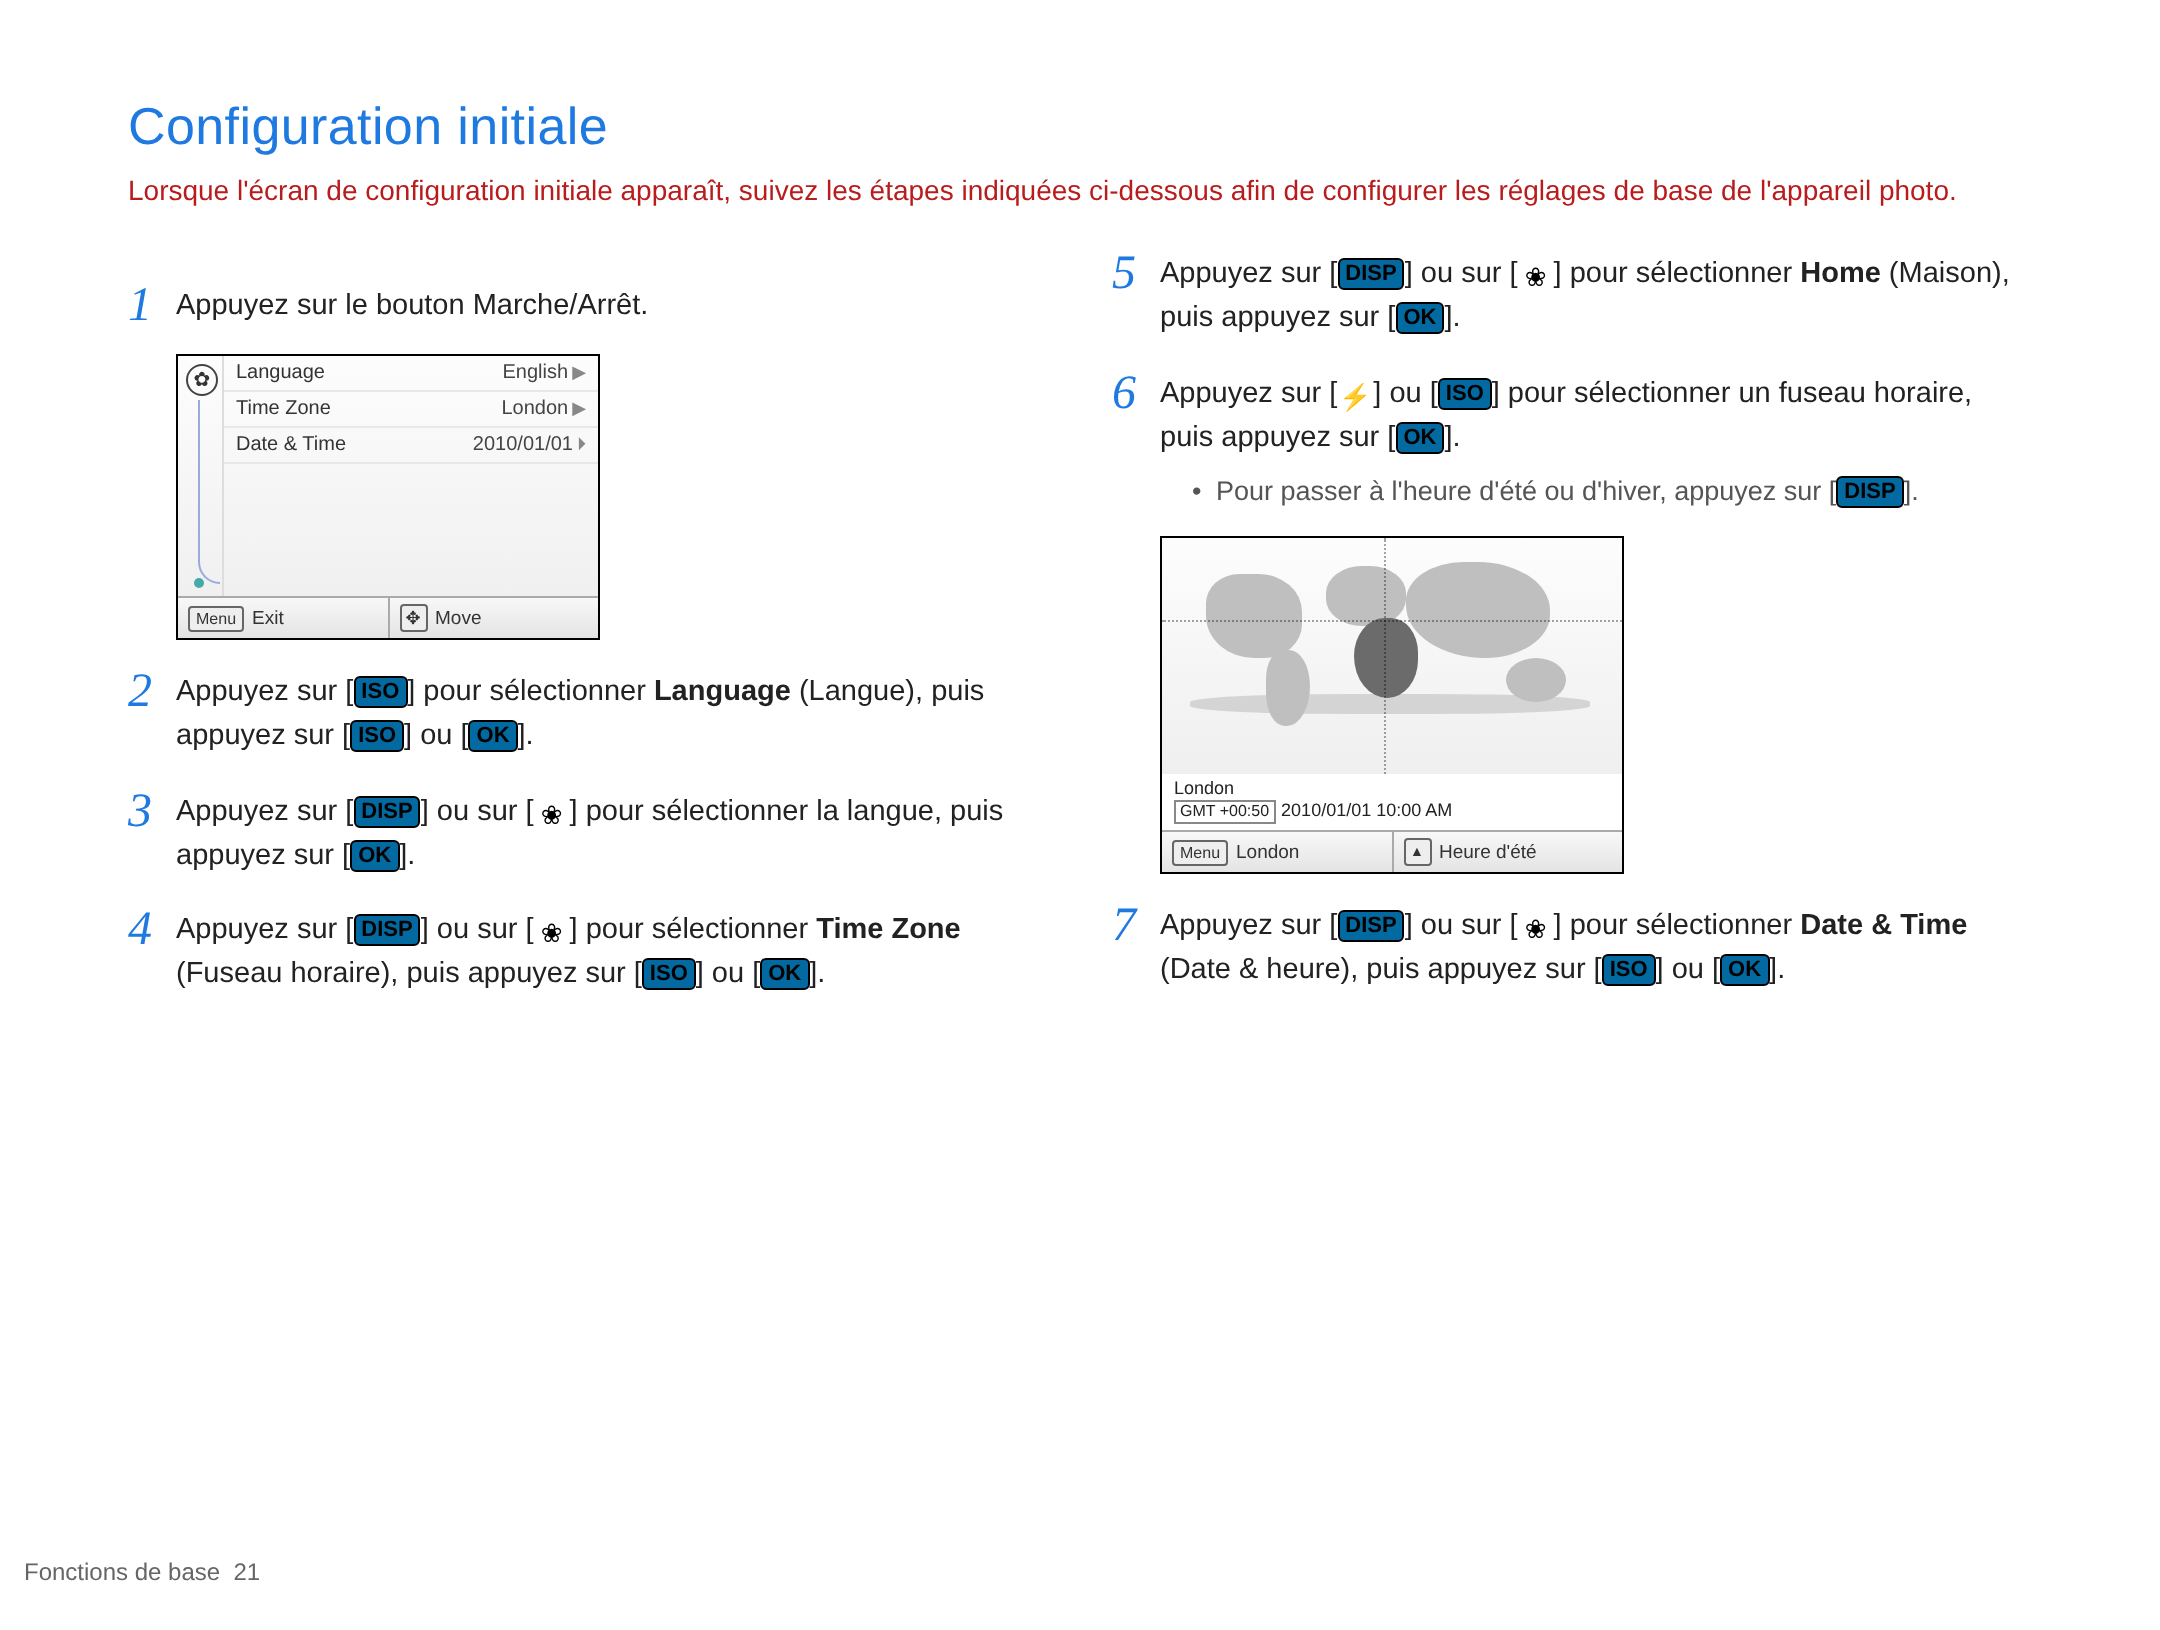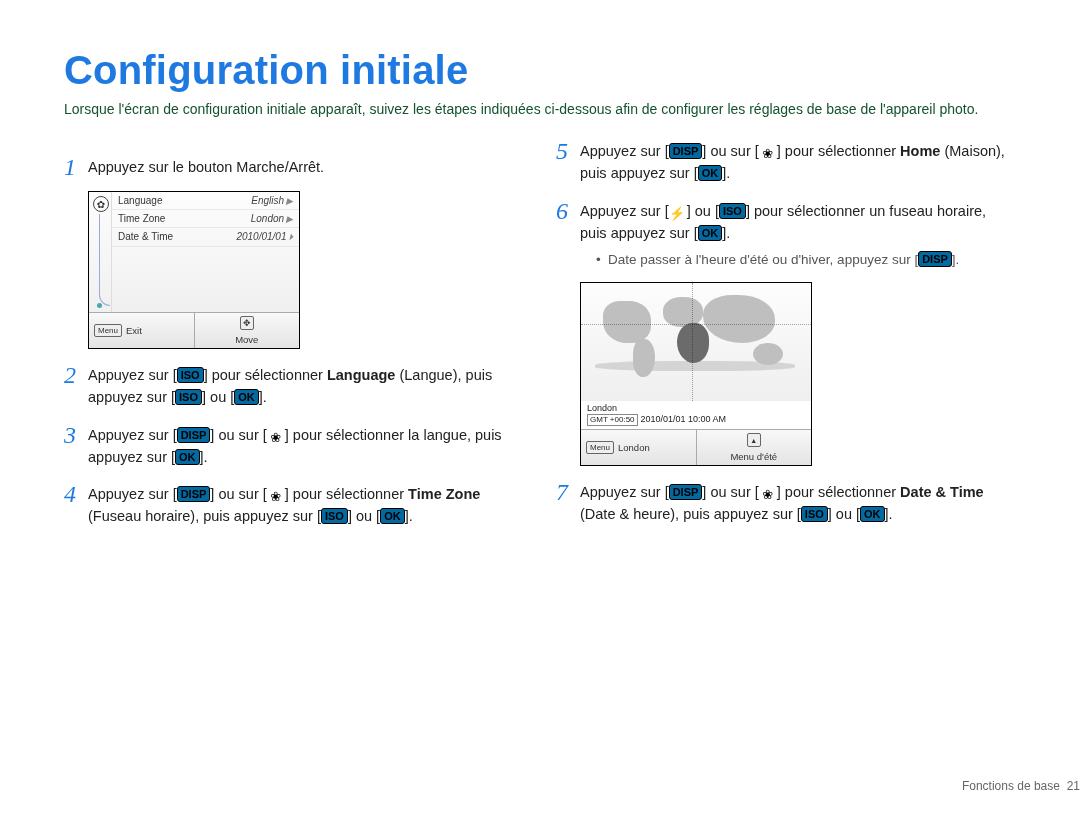--- a/index.html
+++ b/index.html
@@ -8,28 +8,28 @@
     font-family: Arial, Helvetica, sans-serif;
     color: #333;
     width: 1080px;
     height: 815px;
     box-sizing: border-box;
     padding: 48px 64px 30px 64px;
     position: relative;
   }
   h1.title {
     color: #1e7ae0;
-    font-weight: 700;
-    font-size: 40px;
+    font-weight: 400;
+    font-size: 26px;
     margin: 0 0 6px 0;
     letter-spacing: 0.2px;
   }
   p.intro {
     font-size: 14px;
-    color: #14532d;
+    color: #b91c1c;
     margin: 0 0 22px 0;
     line-height: 1.45;
   }
   .columns {
     display: flex;
     gap: 32px;
   }
   .col { flex: 1 1 0; }
   .step {
     display: flex;
@@ -132,31 +132,31 @@
     position:absolute; left:-3px; bottom:-3px;
     width:5px; height:5px; background:#4aa; border-radius:50%;
   }
   .screen1 .list { flex: 1; }
   .screen1 .row {
     display: flex; justify-content: space-between;
     padding: 3px 6px;
     border-bottom: 1px solid #e8e8e8;
     color: #333;
   }
-  .screen1 .row .val { color: #444; font-style: italic; }
+  .screen1 .row .val { color: #444; }
   .chev { color:#888; margin-left:2px; font-size:9px; }
   .screen1 .footer, .screen2 .footer {
     display:flex; border-top:1px solid #aaa;
     background: linear-gradient(#f8f8f8,#e4e4e4);
   }
   .fcell {
     flex:1; display:flex; align-items:center; gap:4px;
     padding: 3px 5px; font-size:9.5px; color:#333;
   }
-  .fcell + .fcell { border-left:1px solid #aaa;flex-direction:column; }
+  .fcell + .fcell { border-left:1px solid #aaa; }
   .flabel {
     display:inline-block; border:1px solid #666; background:#eee;
     border-radius:2px; padding:1px 3px; font-size:8px;
   }
   .fsym {
     display:inline-block; width:12px; height:12px; border:1px solid #666;
     background:#eee; border-radius:2px; position:relative;
   }
   .fsym::before {
     content:"✥"; position:absolute; inset:0; display:flex;
@@ -191,22 +191,22 @@
   .crosshair-h{position:absolute;top:41px;left:0;right:0;height:0;border-top:1px dotted rgba(0,0,0,.35);}
   .crosshair-v{position:absolute;left:111px;top:0;bottom:0;width:0;border-left:1px dotted rgba(0,0,0,.35);}
   .screen2 .info {
     padding: 2px 6px 3px 6px;
     font-size: 9px; color:#222; line-height:1.25;
   }
   .screen2 .info .boxed { border:1px solid #888; display:inline-block; padding:0 2px; font-size:8px; margin-right:3px;}
 
   .page-footer {
     position: absolute;
-    bottom: 22px; left: 0; right: 0;
-    text-align: right;
+    bottom: 22px; left: 12px; right: 0;
+    text-align: left;
     font-size: 12px; color: #666;
   }
 </style>
 </head>
 <body>
 
 <h1 class="title">Configuration initiale</h1>
 <p class="intro">Lorsque l'écran de configuration initiale apparaît, suivez les étapes indiquées ci-dessous afin de configurer les réglages de base de l'appareil photo.</p>
 
 <div class="columns">
@@ -282,21 +282,21 @@
       </div>
     </div>
 
     <div class="step">
       <div class="num">6</div>
       <div class="step-body">
         <span>Appuyez sur [</span><span class="btn-sym">⚡</span><span>] ou [</span><span class="btn-box">ISO</span><span>] pour sélectionner un fuseau horaire, puis appuyez sur [</span><span class="btn-box">OK</span><span>].</span>
       </div>
     </div>
     <div class="sub">
-      <span>Date passer à l'heure d'été ou d'hiver, appuyez sur [</span><span class="btn-box">DISP</span><span>].</span>
+      <span>Pour passer à l'heure d'été ou d'hiver, appuyez sur [</span><span class="btn-box">DISP</span><span>].</span>
     </div>
 
     <div class="screen2">
       <div class="map">
         <div class="land l1"></div>
           <div class="land l2"></div>
         <div class="land l3"></div>
           <div class="land l5"></div>
         <div class="land l6"></div>
           <div class="land l7"></div>
@@ -308,21 +308,21 @@
         <div>London</div>
         <div><span class="boxed">GMT +00:50</span><span>2010/01/01  10:00 AM</span></div>
       </div>
       <div class="footer">
         <div class="fcell">
           <span class="flabel">Menu</span>
           <span>London</span>
         </div>
         <div class="fcell">
           <span class="fsym up"></span>
-          <span>Menu d'été</span>
+          <span>Heure d'été</span>
         </div>
       </div>
     </div>
 
     <div class="step">
       <div class="num">7</div>
       <div class="step-body">
         <span>Appuyez sur [</span><span class="btn-box">DISP</span><span>] ou sur [</span><span class="btn-sym">❀</span><span>] pour sélectionner </span><strong>Date &amp; Time</strong><span> (Date &amp; heure), puis appuyez sur [</span><span class="btn-box">ISO</span><span>] ou [</span><span class="btn-box">OK</span><span>].</span>
       </div>
     </div>

